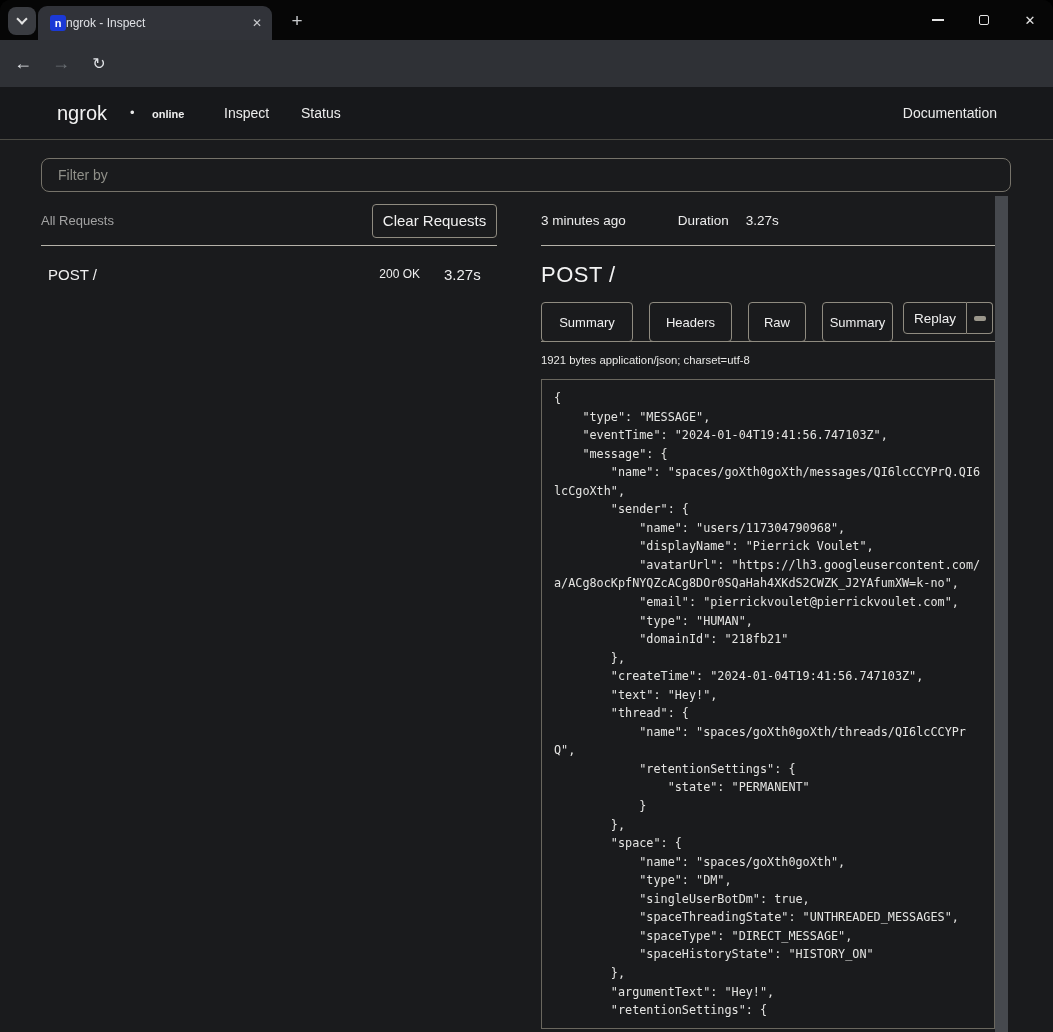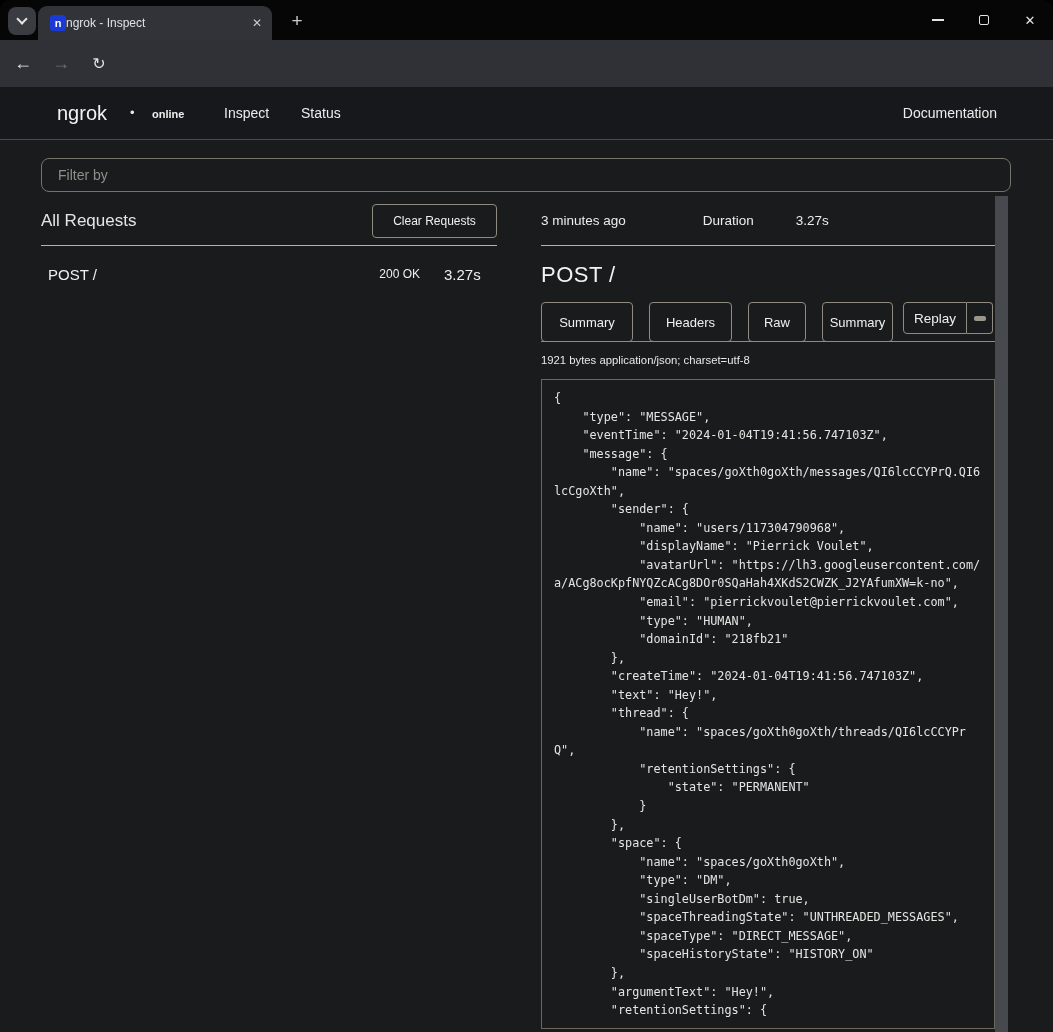--- a/index.html
+++ b/index.html
@@ -68,29 +68,29 @@
   .nav-docs { right:56px; }
 
   .filter-wrap { position:absolute; left:41px; top:71px; width:970px; height:34px; }
   .filter-input { width:100%; height:100%; background:transparent; border:1px solid #76736a; border-radius:8px; color:#e8e8e8; font-size:14px; padding:0 16px; outline:none; font-family:"Liberation Sans", sans-serif; }
   .filter-input::placeholder { color:#8f8f88; }
 
   .col-left  { position:absolute; left:41px; top:109px; width:456px; }
   .col-right { position:absolute; left:541px; top:109px; width:454px; }
 
   .panel-head { height:50px; display:flex; align-items:center; border-bottom:1px solid #b5b2a9; }
-  .all-requests-title { font-size:17px; color:#e5e5e5; }
-  .clear-btn { margin-left:auto; width:125px; height:34px; background:transparent; border:1px solid #8f8b80; border-radius:4px; color:#f0f0f0; font-size:12px; cursor:pointer; font-family:"Liberation Sans", sans-serif; }
+  .all-requests-title { font-size:13px; color:#a3a3a3; }
+  .clear-btn { margin-left:auto; width:125px; height:34px; background:transparent; border:1px solid #8f8b80; border-radius:4px; color:#f0f0f0; font-size:15px; cursor:pointer; font-family:"Liberation Sans", sans-serif; }
 
   .req-row { display:flex; align-items:center; height:40px; padding:0 7px; margin-top:8px; cursor:pointer; }
   .req-method { font-size:15px; color:#efefef; }
   .req-status { margin-left:auto; font-size:12px; color:#efefef; }
   .req-dur { margin-left:24px; font-size:15px; color:#efefef; width:46px; text-align:left; }
 
-  .detail-head { height:50px; display:flex; align-items:center; border-bottom:1px solid #b5b2a9;gap:25px; }
+  .detail-head { height:50px; display:flex; align-items:center; border-bottom:1px solid #b5b2a9; }
   .time-ago { font-size:13.5px; color:#ececec; }
   .dur-label { font-size:13.5px; color:#ececec; margin-left:52px; }
   .dur-value { font-size:13.5px; color:#ececec; margin-left:17px; }
 
   .detail-title { margin-top:16px; font-size:22px; color:#f3f3f3; letter-spacing:0.5px; }
 
   .tabs-row { position:relative; margin-top:14px; height:40px; border-bottom:1px solid #8f8b80; display:flex; }
   .tab-btn { height:40px; margin-right:16px; background:transparent; border:1px solid #8f8b80; border-radius:4px; color:#f0f0f0; font-size:13px; cursor:pointer; font-family:"Liberation Sans", sans-serif; }
   .tab-summary { width:92px; }
   .tab-headers { width:83px; }

